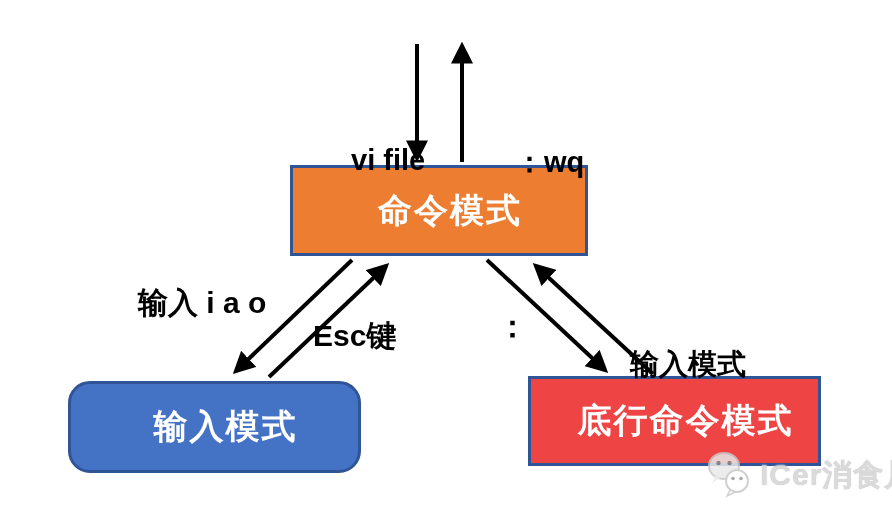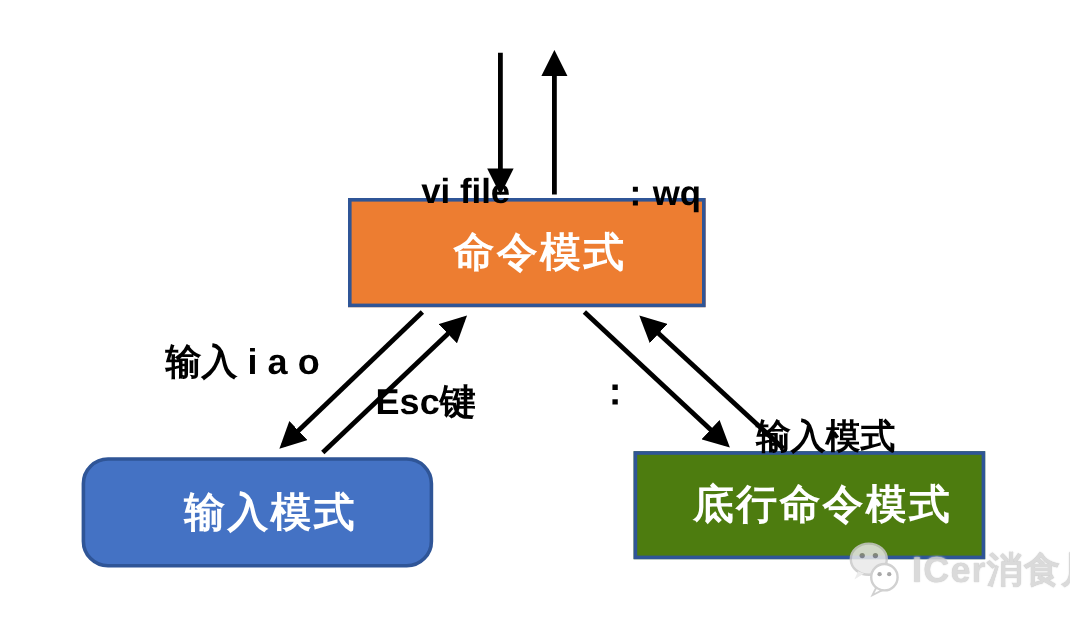--- a/index.html
+++ b/index.html
@@ -15,21 +15,21 @@
     position:absolute;
     display:flex;align-items:center;justify-content:center;
     color:#fff;font-weight:700;font-size:34px;
     letter-spacing:2px;
     border:3px solid #2F5597;
     box-sizing:border-box;
     padding-left:22px;
   }
   .node-command{left:290px;top:165px;width:298px;height:91px;background:#ED7D31;}
   .node-input{left:68px;top:381px;width:293px;height:92px;background:#4472C4;border-radius:22px;}
-  .node-lastline{left:528px;top:376px;width:293px;height:90px;background:#4d7c0f;}
+  .node-lastline{left:528px;top:376px;width:293px;height:90px;background:#ef4444;}
   .lbl{
     position:absolute;color:#000;font-weight:700;
     font-size:29px;line-height:37px;white-space:pre;
   }
   .lbl-vifile{left:311px;top:68px;margin-left:40px;}
   .lbl-wq{left:479px;top:70px;margin-left:36px;}
   .lbl-iao{left:138px;top:284px;font-size:30px;}
   .lbl-esc{left:313px;top:317px;font-size:30px;}
   .lbl-colon{left:497px;top:308px;font-size:31px;}
   .lbl-enter{left:630px;top:274px;line-height:36px;}

